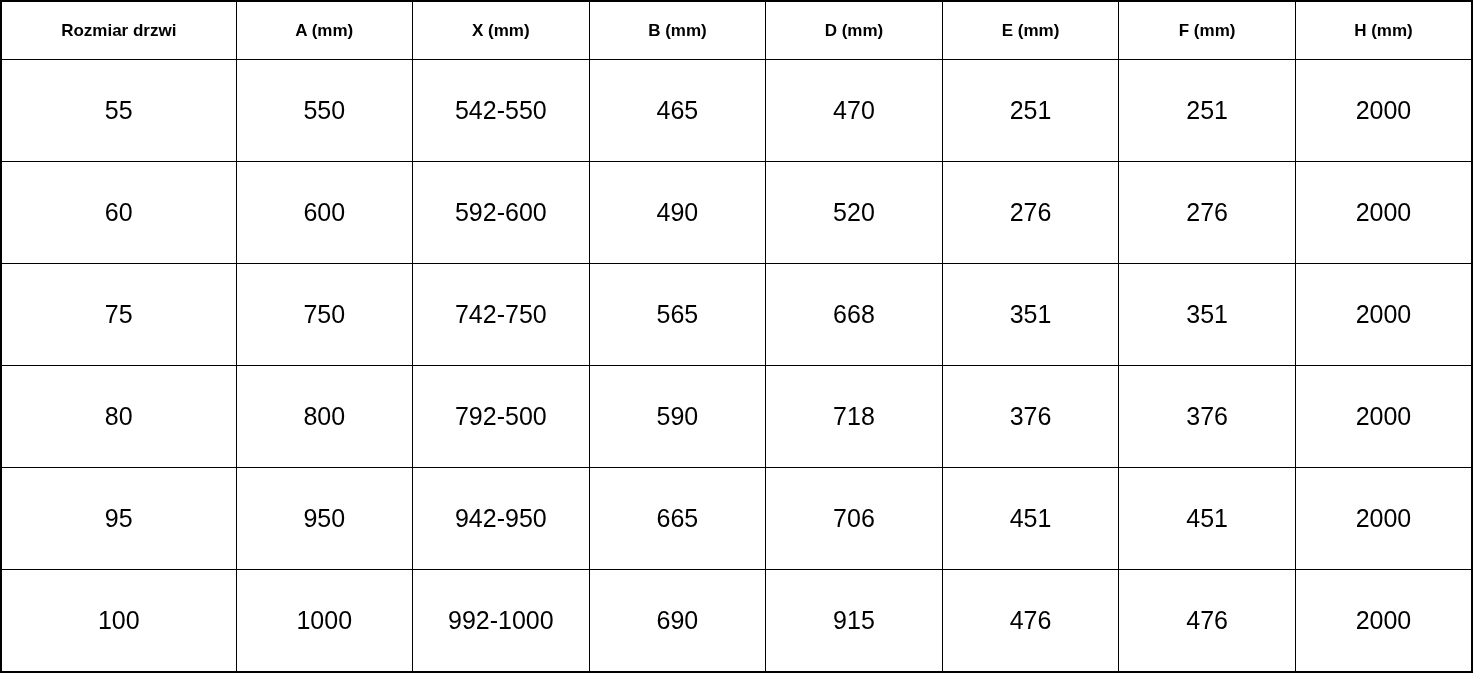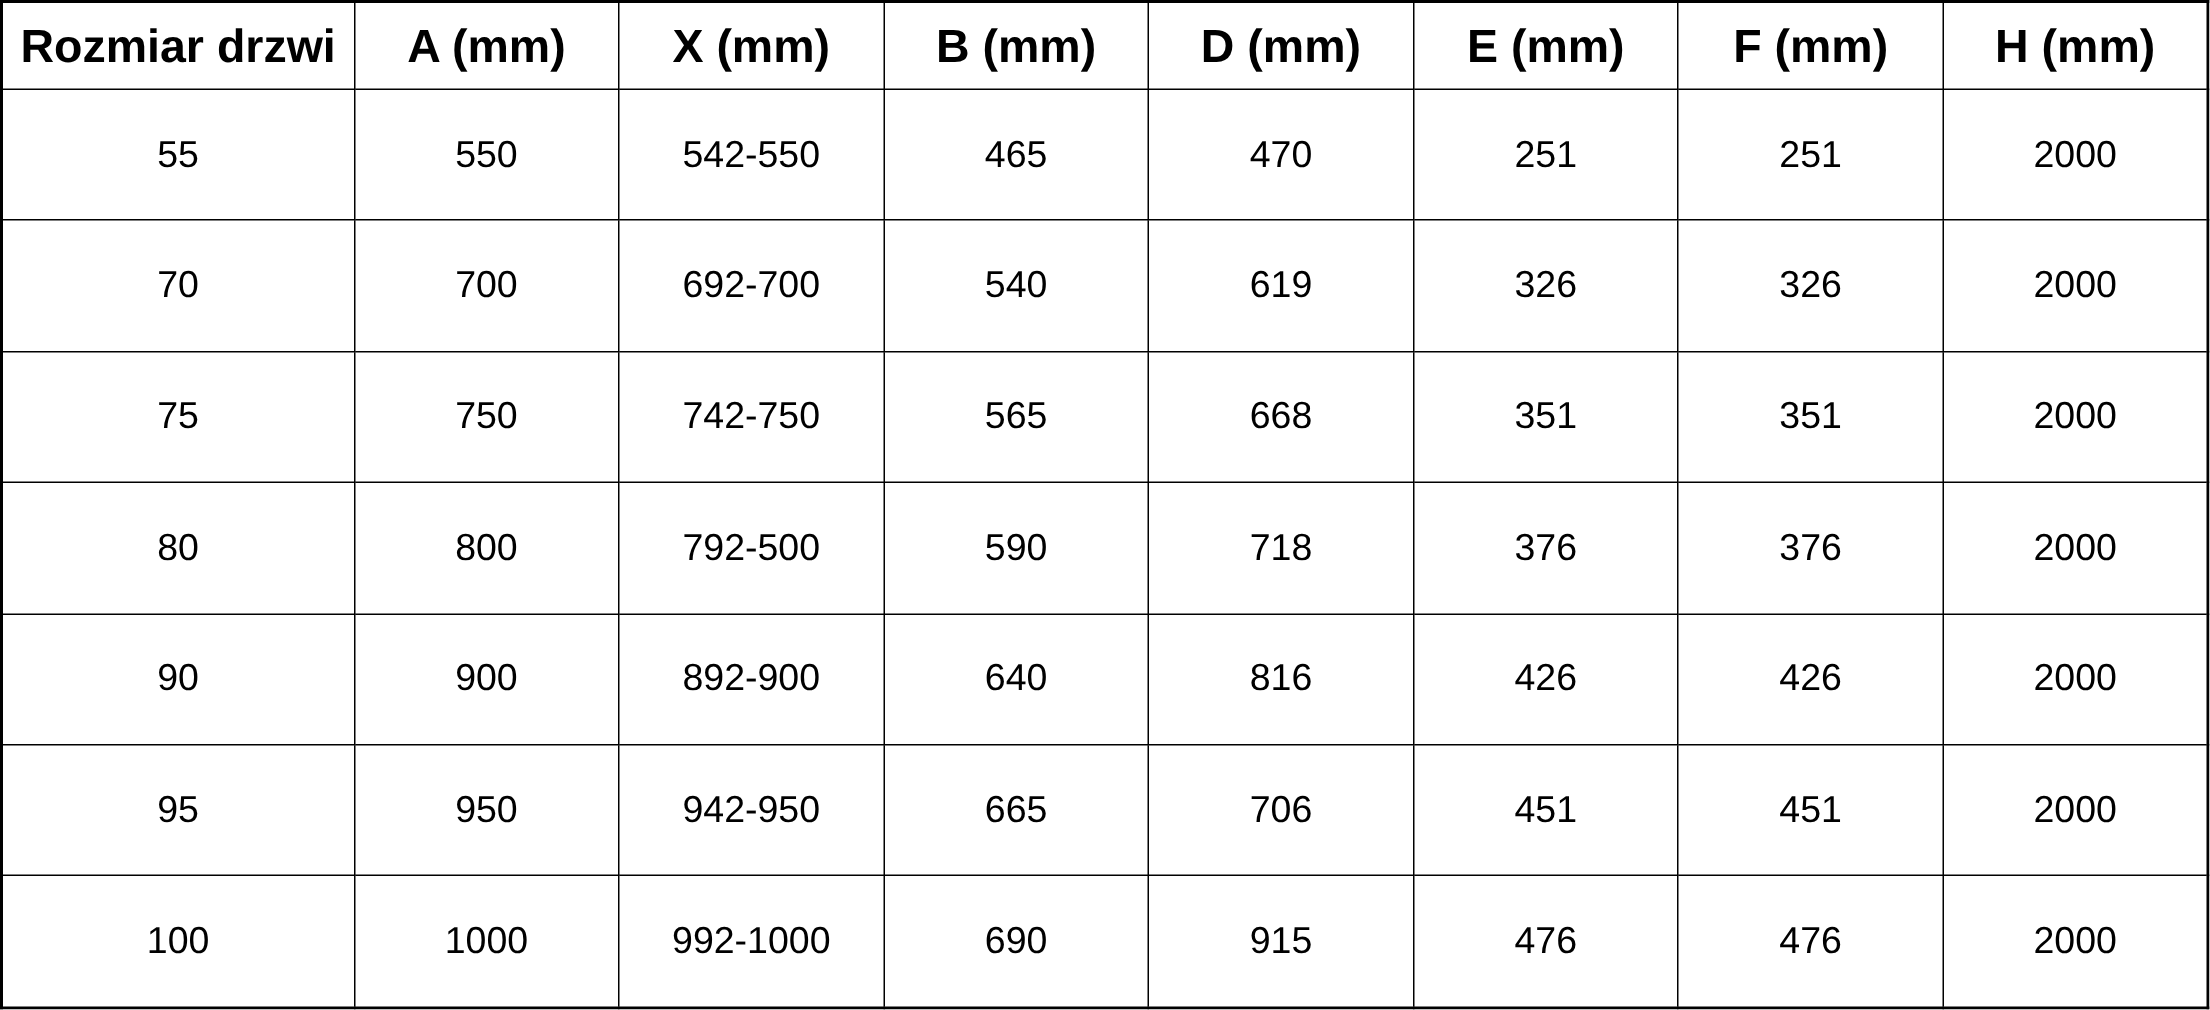--- a/index.html
+++ b/index.html
@@ -21,21 +21,21 @@
   table.dim-table td {
     border: 1px solid #000000;
     text-align: center;
     vertical-align: middle;
     padding: 0;
     overflow: hidden;
     white-space: nowrap;
   }
   table.dim-table th {
     font-weight: bold;
-    font-size: 31px;
+    font-size: 17px;
     height: 57px;
     text-align: center;
   }
   table.dim-table td {
     font-weight: normal;
     font-size: 25px;
     height: 56px;
   }
 </style>
 </head>
@@ -69,57 +69,47 @@
         <td>55</td>
         <td>550</td>
         <td>542-550</td>
         <td>465</td>
         <td>470</td>
         <td>251</td>
         <td>251</td>
         <td>2000</td>
       </tr>
       <tr>
-        <td>70</td>
-        <td>700</td>
-        <td>692-700</td>
-        <td>540</td>
-        <td>619</td>
-        <td>326</td>
-        <td>326</td>
+        <td>60</td>
+        <td>600</td>
+        <td>592-600</td>
+        <td>490</td>
+        <td>520</td>
+        <td>276</td>
+        <td>276</td>
         <td>2000</td>
       </tr>
       <tr>
         <td>75</td>
         <td>750</td>
         <td>742-750</td>
         <td>565</td>
         <td>668</td>
         <td>351</td>
         <td>351</td>
         <td>2000</td>
       </tr>
       <tr>
         <td>80</td>
         <td>800</td>
         <td>792-500</td>
         <td>590</td>
         <td>718</td>
         <td>376</td>
         <td>376</td>
-        <td>2000</td>
-      </tr>
-      <tr>
-        <td>90</td>
-        <td>900</td>
-        <td>892-900</td>
-        <td>640</td>
-        <td>816</td>
-        <td>426</td>
-        <td>426</td>
         <td>2000</td>
       </tr>
       <tr>
         <td>95</td>
         <td>950</td>
         <td>942-950</td>
         <td>665</td>
         <td>706</td>
         <td>451</td>
         <td>451</td>

